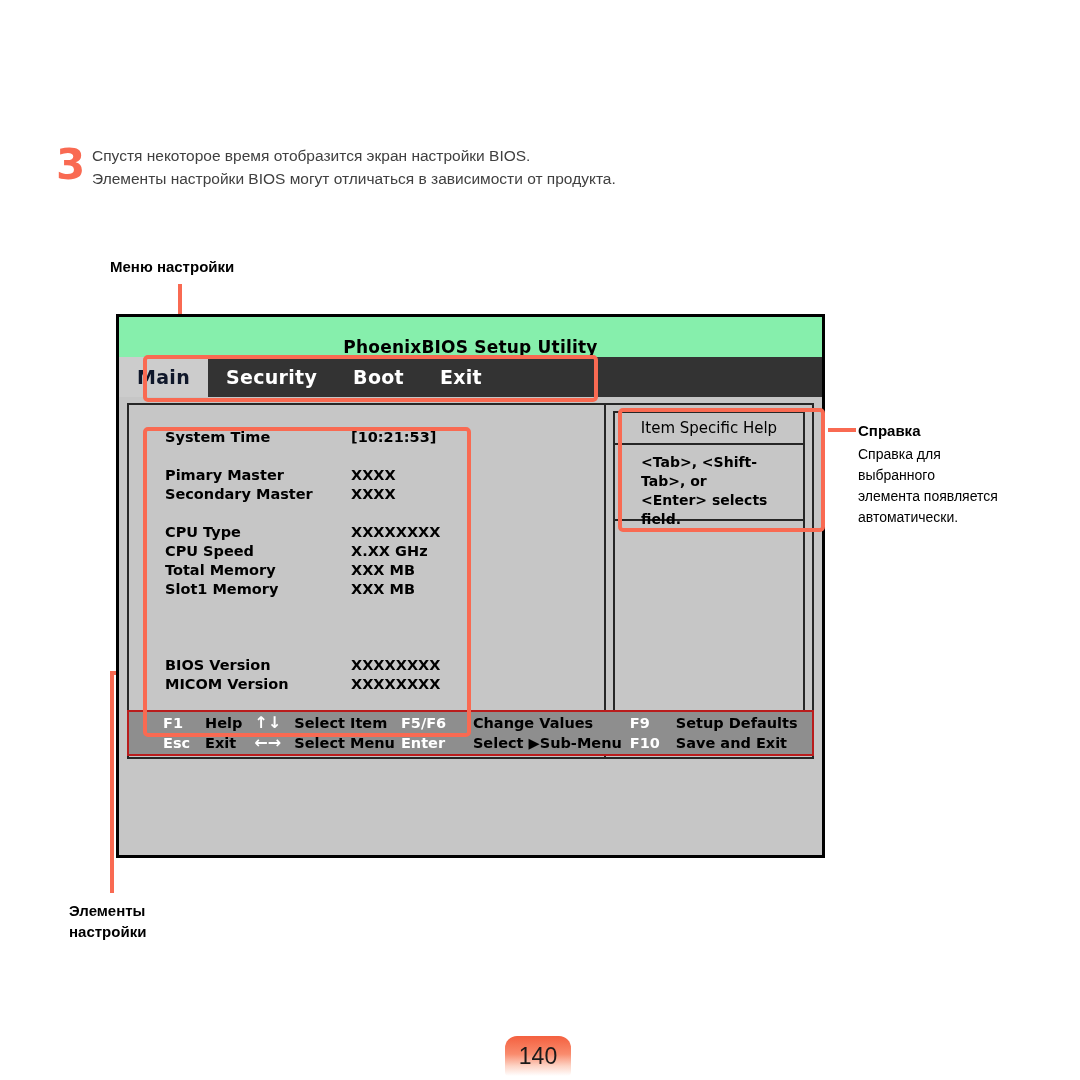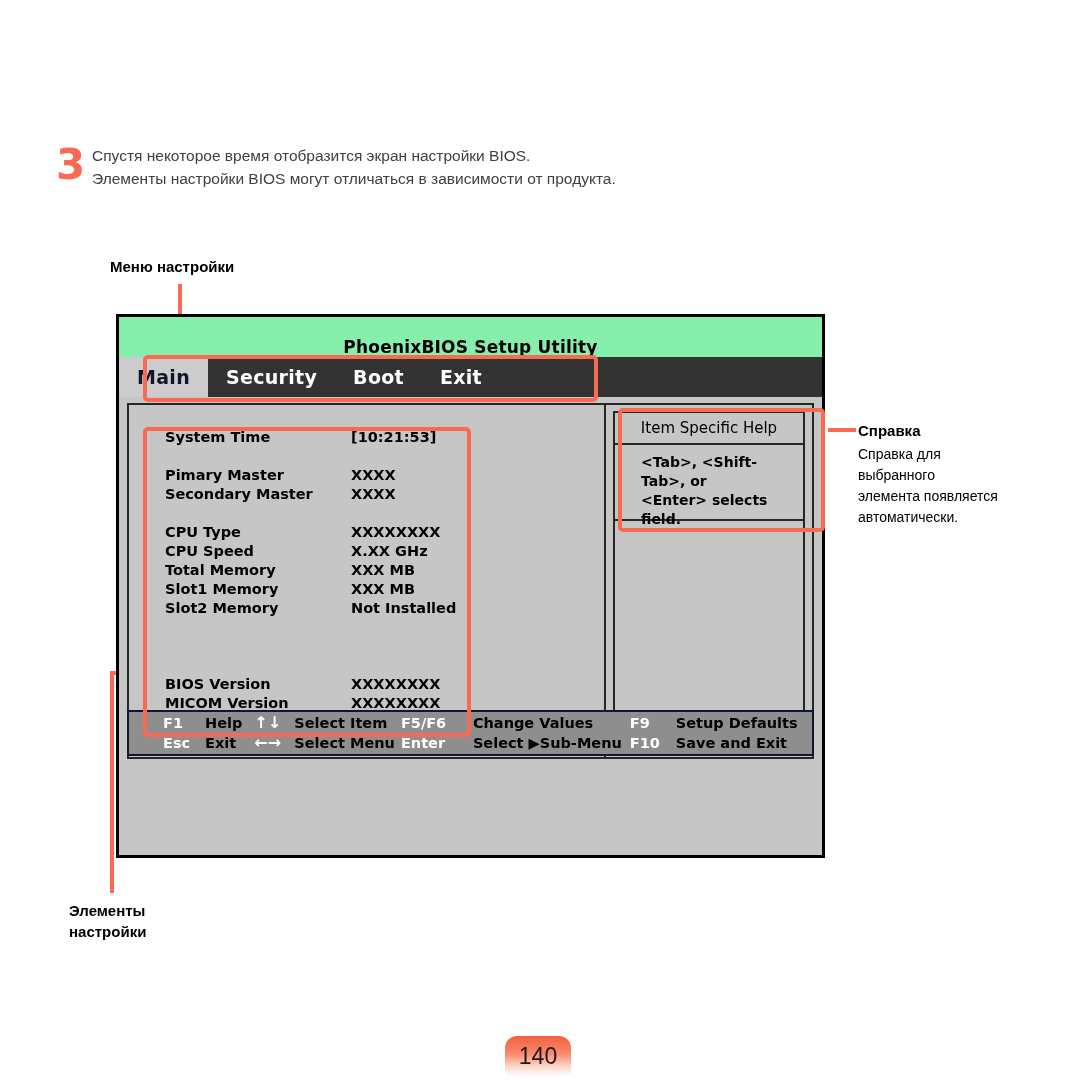--- a/index.html
+++ b/index.html
@@ -214,21 +214,21 @@
   }
 
   
   #bios-footer {
     position: absolute;
     left: 8px;
     right: 8px;
     bottom: 8px;
     height: 46px;
     background: #8e8e8e;
-    border: 2px solid #0f172a;
+    border: 2px solid #b91c1c;
     box-sizing: border-box;
     display: flex;
     align-items: center;
   }
   .fk-group {
     display: flex;
     flex-direction: column;
     justify-content: center;
     height: 100%;
   }
@@ -334,24 +334,20 @@
             <span class="setting-value">X.XX GHz</span>
           </div>
           <div class="setting-row">
             <span class="setting-label">Total Memory</span>
             <span class="setting-value">XXX MB</span>
           </div>
           <div class="setting-row">
             <span class="setting-label">Slot1 Memory</span>
             <span class="setting-value">XXX MB</span>
           </div>
-          <div class="setting-row">
-            <span class="setting-label">Slot2 Memory</span>
-            <span class="setting-value">Not Installed</span>
-          </div>
           <div class="setting-row gap"></div>
           <div class="setting-row gap"></div>
           <div class="setting-row gap"></div>
           <div class="setting-row">
             <span class="setting-label">BIOS Version</span>
             <span class="setting-value">XXXXXXXX</span>
           </div>
           <div class="setting-row">
             <span class="setting-label">MICOM Version</span>
             <span class="setting-value">XXXXXXXX</span>

